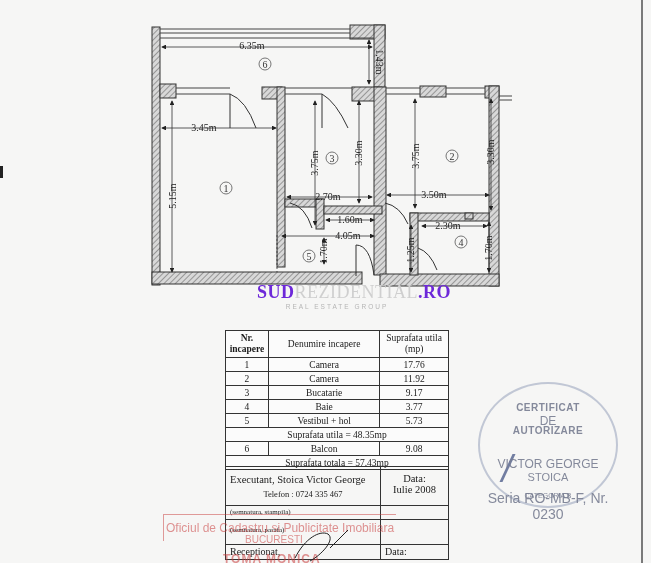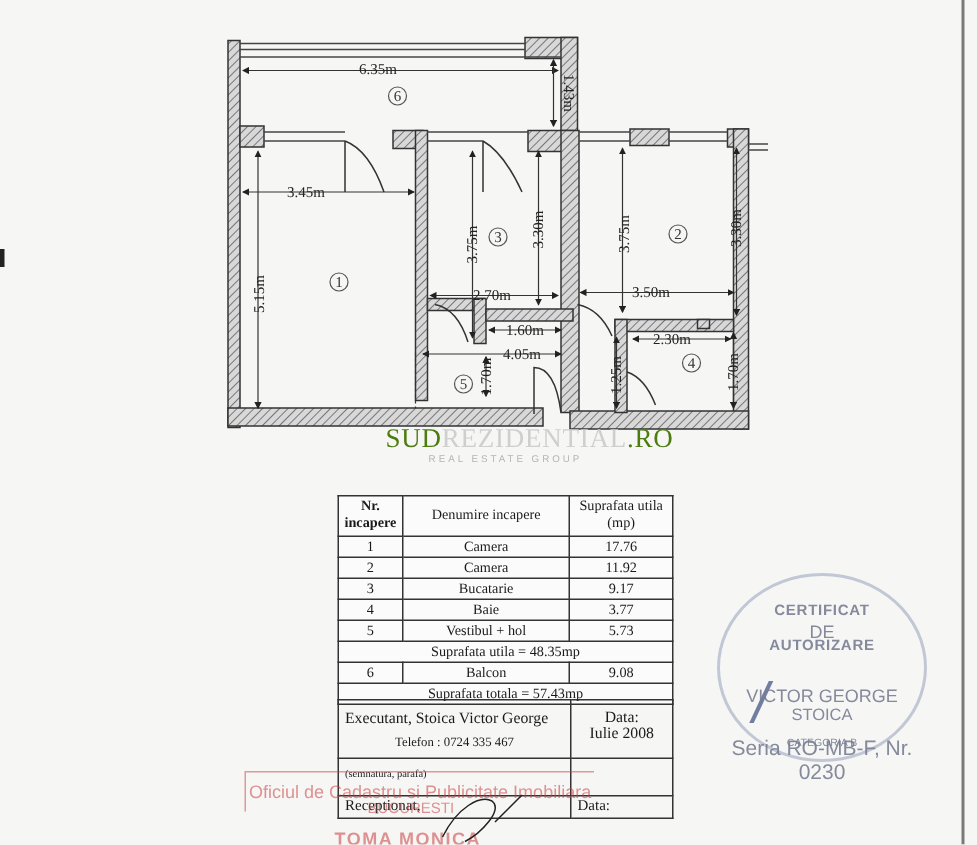--- a/index.html
+++ b/index.html
@@ -10,21 +10,21 @@
     color: #1a1a1a;
   }
   .page-edge { position: absolute; left: 641px; top: 0; width: 2px; height: 563px; background: #7a7a7a; }
   .left-mark { position: absolute; left: 0; top: 166px; width: 3px; height: 12px; background: #222; }
   svg.plan { position: absolute; left: 0; top: 0; }
   .dim { font-family: "Liberation Serif", serif; font-size: 10px; fill: #222; }
   .rnum { font-family: "Liberation Serif", serif; font-size: 10px; fill: #333; }
 
   .watermark { position: absolute; left: 257px; top: 283px; width: 160px; text-align: center; }
   .wm-main { font-family: "Liberation Serif", serif; font-size: 18px; letter-spacing: 0.5px; color: #cfcfcf; line-height: 18px; }
-  .wm-main .acc { color: #4d7c0f; }
+  .wm-main .acc { color: #6d28d9; font-weight: bold; }
   .wm-sub { font-family: "Liberation Sans", sans-serif; font-size: 6.5px; letter-spacing: 2px; color: #b5b5b5; margin-top: 2px; }
 
   table.areas {
     position: absolute; left: 225px; top: 330px; width: 224px;
     border-collapse: collapse; font-size: 9.5px; background: #fbfbfb;
   }
   table.areas td {
     border: 1px solid #333; text-align: center; padding: 0; height: 13px; line-height: 12px;
   }
   table.areas tr.head td { height: 26px; line-height: 11px; }
@@ -247,20 +247,26 @@
     <td style="width:146px;height:38px;">
       <div class="exec-line">Executant, Stoica Victor George</div>
       <div class="tel-line">Telefon : 0724 335 467</div>
     </td>
     <td class="date-cell" style="height:38px;">
       <div style="margin-top:6px;">Data:</div>
       <div>Iulie 2008</div>
     </td>
   </tr>
   <tr>
+    <td style="height:13px;">
+      <div class="small-note">(semnatura, stampila)</div>
+    </td>
+    <td></td>
+  </tr>
+  <tr>
     <td style="height:24px;">
       <div class="small-note" style="margin-top:6px;">(semnatura, parafa)</div>
     </td>
     <td></td>
   </tr>
   <tr>
     <td style="height:14px;">
       <div style="margin-top:1px;">Receptionat,</div>
     </td>
     <td>

